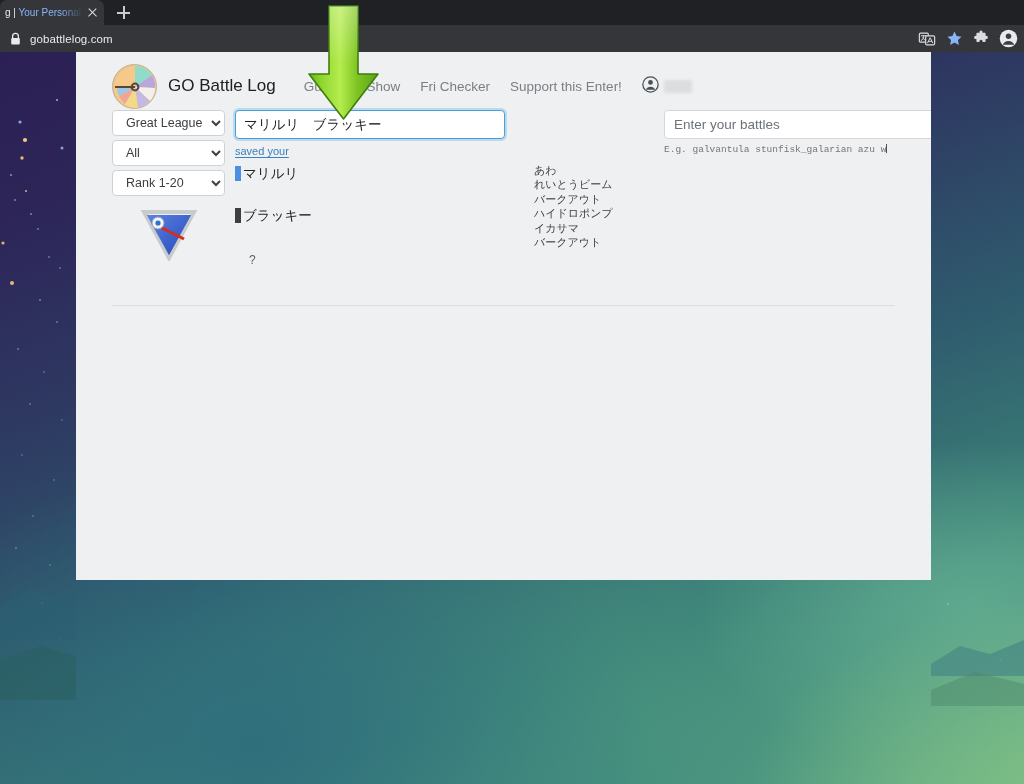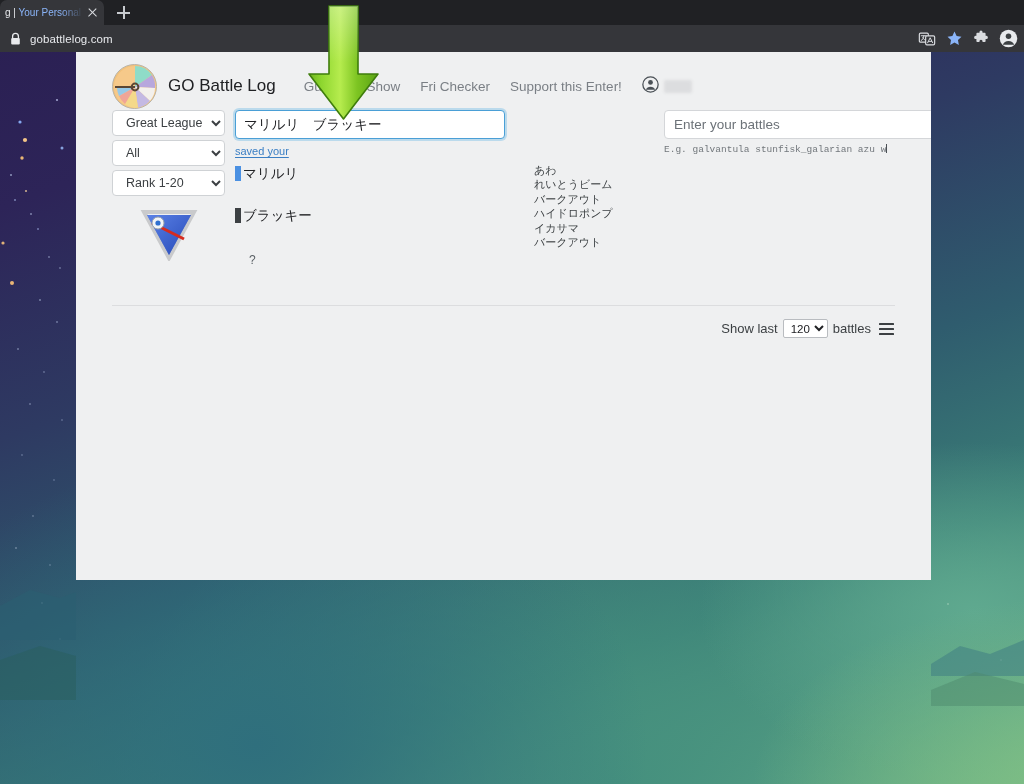--- a/index.html
+++ b/index.html
@@ -489,32 +489,20 @@
             <input class="battle-input" type="text" placeholder="Enter your battles" style="">
             
           </div>
           <div class="hint"><span>E.g. galvantula stunfisk_galarian azu w</span><span class="caret"></span></div>
         </div>
 
       </div>
 
       <div class="divider"></div>
 
-      <div class="showlast">
-        <span class="showlast-text">Show last</span>
-        <select class="count-sel">
-          <option>120</option>
-        </select>
-        <span class="showlast-text">battles</span>
-        <span class="hamburger">
-            <i></i>
-            <i></i>
-            <i></i>
-          </span>
-      </div>
 
     </div>
     <div class="scrollbar"></div>
   </div>
 
   <svg id="arrow" viewBox="0 0 73 118">
     <defs>
       <linearGradient id="ag" x1="0" y1="0" x2="1" y2="0">
         <stop offset="0" stop-color="#6db51d"></stop>
         <stop offset="0.18" stop-color="#8ed62f"></stop>

